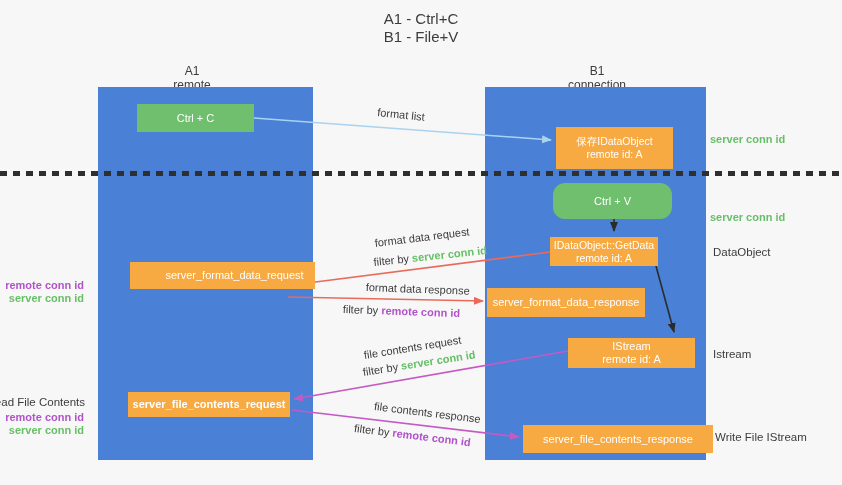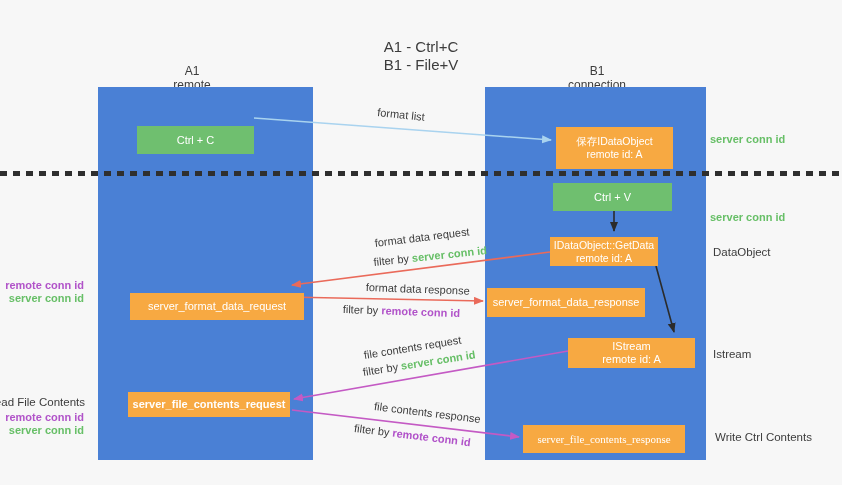--- a/index.html
+++ b/index.html
@@ -1,48 +1,48 @@
 <!DOCTYPE html>
 <html style="--background: #f7f7f7; --lane-blue: #4a80d5; --node-green: #6fbf6f; --node-orange: #f7a942; --node-text: #ffffff; --arrow-blue: #a9d3ef; --arrow-black: #2b2b2b; --arrow-red: #ea6a5a; --arrow-magenta: #c45ac4; --label-dark: #3c3c3c; --label-green: #67bf67; --label-purple: #b153c9; --divider: #2f2f2f;"><head>
 <meta charset="utf-8">
 <style>
   html,body{margin:0;padding:0;}
   body{font-family:"Liberation Sans","DejaVu Sans",sans-serif;background:#f7f7f7;}
   .canvas{position:relative;width:842px;height:485px;background:var(--background);overflow:hidden;}
 
   .title{position:absolute;top:10px;left:0;width:842px;text-align:center;
-         font-size:15px;line-height:18px;color:var(--label-dark);margin-top:28px;}
+         font-size:15px;line-height:18px;color:var(--label-dark);}
   .col-header{position:absolute;top:64px;width:140px;text-align:center;
               font-size:12px;line-height:14px;color:var(--label-dark);}
   .col-header.a1{left:122px;}
   .col-header.b1{left:527px;}
 
   .lane{position:absolute;top:87px;height:373px;background:var(--lane-blue);}
   .lane.a1{left:98px;width:215px;}
   .lane.b1{left:485px;width:221px;}
 
   .divider{position:absolute;left:0;top:171px;width:842px;height:5px;
            background:repeating-linear-gradient(to right,var(--divider) 0 7px,transparent 7px 13px);}
 
   svg.arrows{position:absolute;left:0;top:0;}
 
   .node{position:absolute;display:flex;flex-direction:column;align-items:center;
         justify-content:center;color:var(--node-text);font-size:11px;line-height:13px;
         text-align:center;white-space:nowrap;}
   .node.green{background:var(--node-green);}
   .node.orange{background:var(--node-orange);}
-  .n-ctrl-c{left:137px;top:104px;width:117px;height:28px;margin-top:22px;}
+  .n-ctrl-c{left:137px;top:104px;width:117px;height:28px;}
   .n-save{left:556px;top:127px;width:117px;height:42px;font-size:10.5px;}
-  .n-ctrl-v{left:553px;top:183px;width:119px;height:28px;}
+  .n-ctrl-v{left:553px;top:183px;width:119px;height:36px;border-radius:12px;}
   .n-getdata{left:550px;top:237px;width:108px;height:29px;font-size:10.5px;}
   .n-istream{left:568px;top:338px;width:127px;height:30px;}
-  .n-fmt-req{left:130px;top:293px;width:174px;height:27px;}
+  .n-fmt-req{left:130px;top:262px;width:161px;height:27px;padding-left:24px;}
   .n-fmt-resp{left:487px;top:288px;width:158px;height:29px;}
   .n-file-req{left:128px;top:392px;width:162px;height:25px;font-weight:bold;}
-  .n-file-resp{left:523px;top:425px;width:162px;height:28px;font-family:Liberation Serif, serif;}
+  .n-file-resp{left:523px;top:425px;width:190px;height:28px;}
 
   .mlabel{position:absolute;font-size:11px;color:var(--label-dark);white-space:nowrap;
           transform-origin:0 0;}
   .g{color:var(--label-green);font-weight:700;}
   .p{color:var(--label-purple);font-weight:700;}
 
   .side{position:absolute;font-size:11px;line-height:13px;white-space:nowrap;}
   .side.green{color:var(--label-green);font-weight:700;}
   .side.purple{color:var(--label-purple);font-weight:700;}
   .side.dark{color:var(--label-dark);font-size:11.5px;}
@@ -146,21 +146,21 @@
   <div class="mlabel" style="left:363px;top:349px;transform:rotate(-9deg);">file contents request</div>
   <div class="mlabel" style="left:362px;top:366px;transform:rotate(-9deg);"><span>filter by </span><span class="g">server conn id</span></div>
 
   <div class="mlabel" style="left:375px;top:400px;transform:rotate(7deg);">file contents response</div>
   <div class="mlabel" style="left:355px;top:422px;transform:rotate(7deg);"><span>filter by </span><span class="p">remote conn id</span></div>
 
   <div class="side green" style="left:710px;top:133px;">server conn id</div>
   <div class="side green" style="left:710px;top:211px;">server conn id</div>
   <div class="side dark" style="left:713px;top:246px;">DataObject</div>
   <div class="side dark" style="left:713px;top:348px;">Istream</div>
-  <div class="side dark" style="left:715px;top:431px;">Write Ctrl Contents</div>
+  <div class="side dark" style="left:715px;top:431px;">Write File IStream</div>
 
   <div class="side purple right-align" style="right:758px;top:279px;">remote conn id</div>
   <div class="side green right-align" style="right:758px;top:292px;">server conn id</div>
   <div class="side dark right-align" style="right:757px;top:396px;">Read File Contents</div>
   <div class="side purple right-align" style="right:758px;top:411px;">remote conn id</div>
   <div class="side green right-align" style="right:758px;top:424px;">server conn id</div>
 
 </div>
 
 </body></html>

